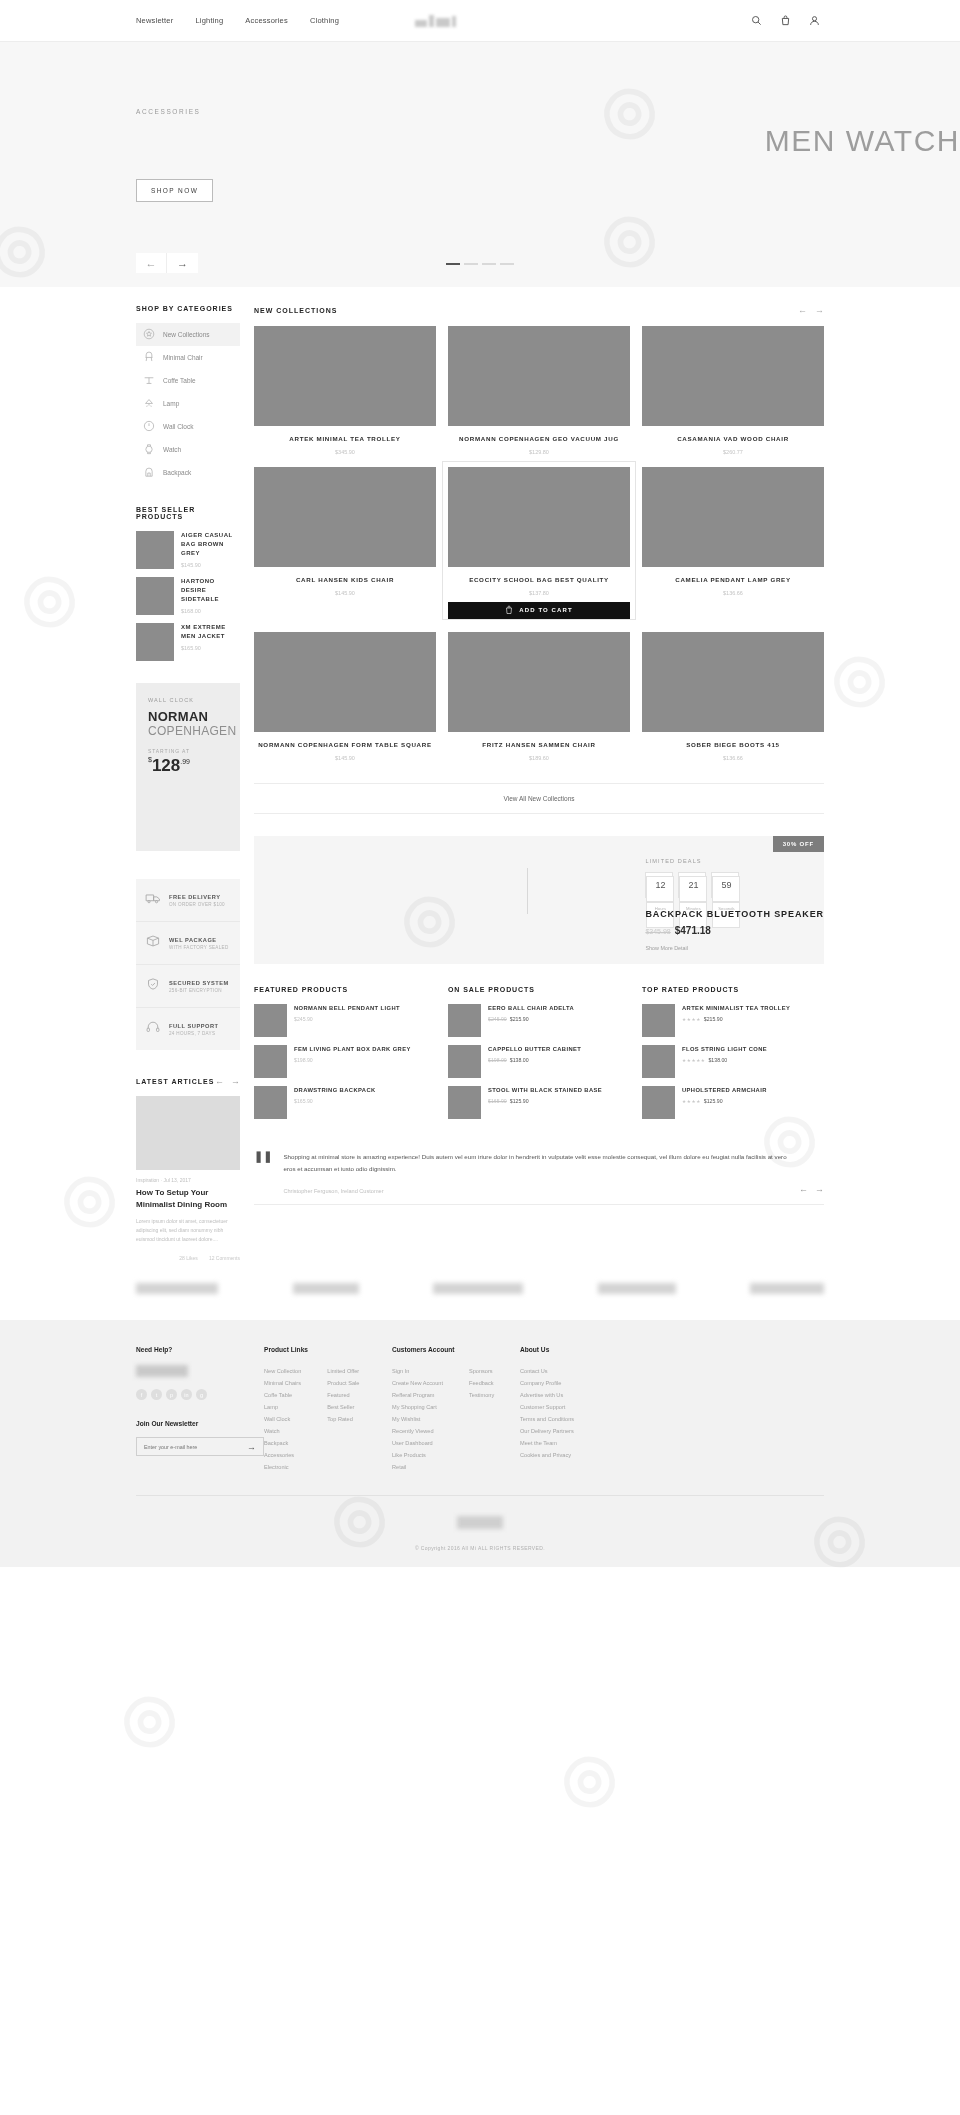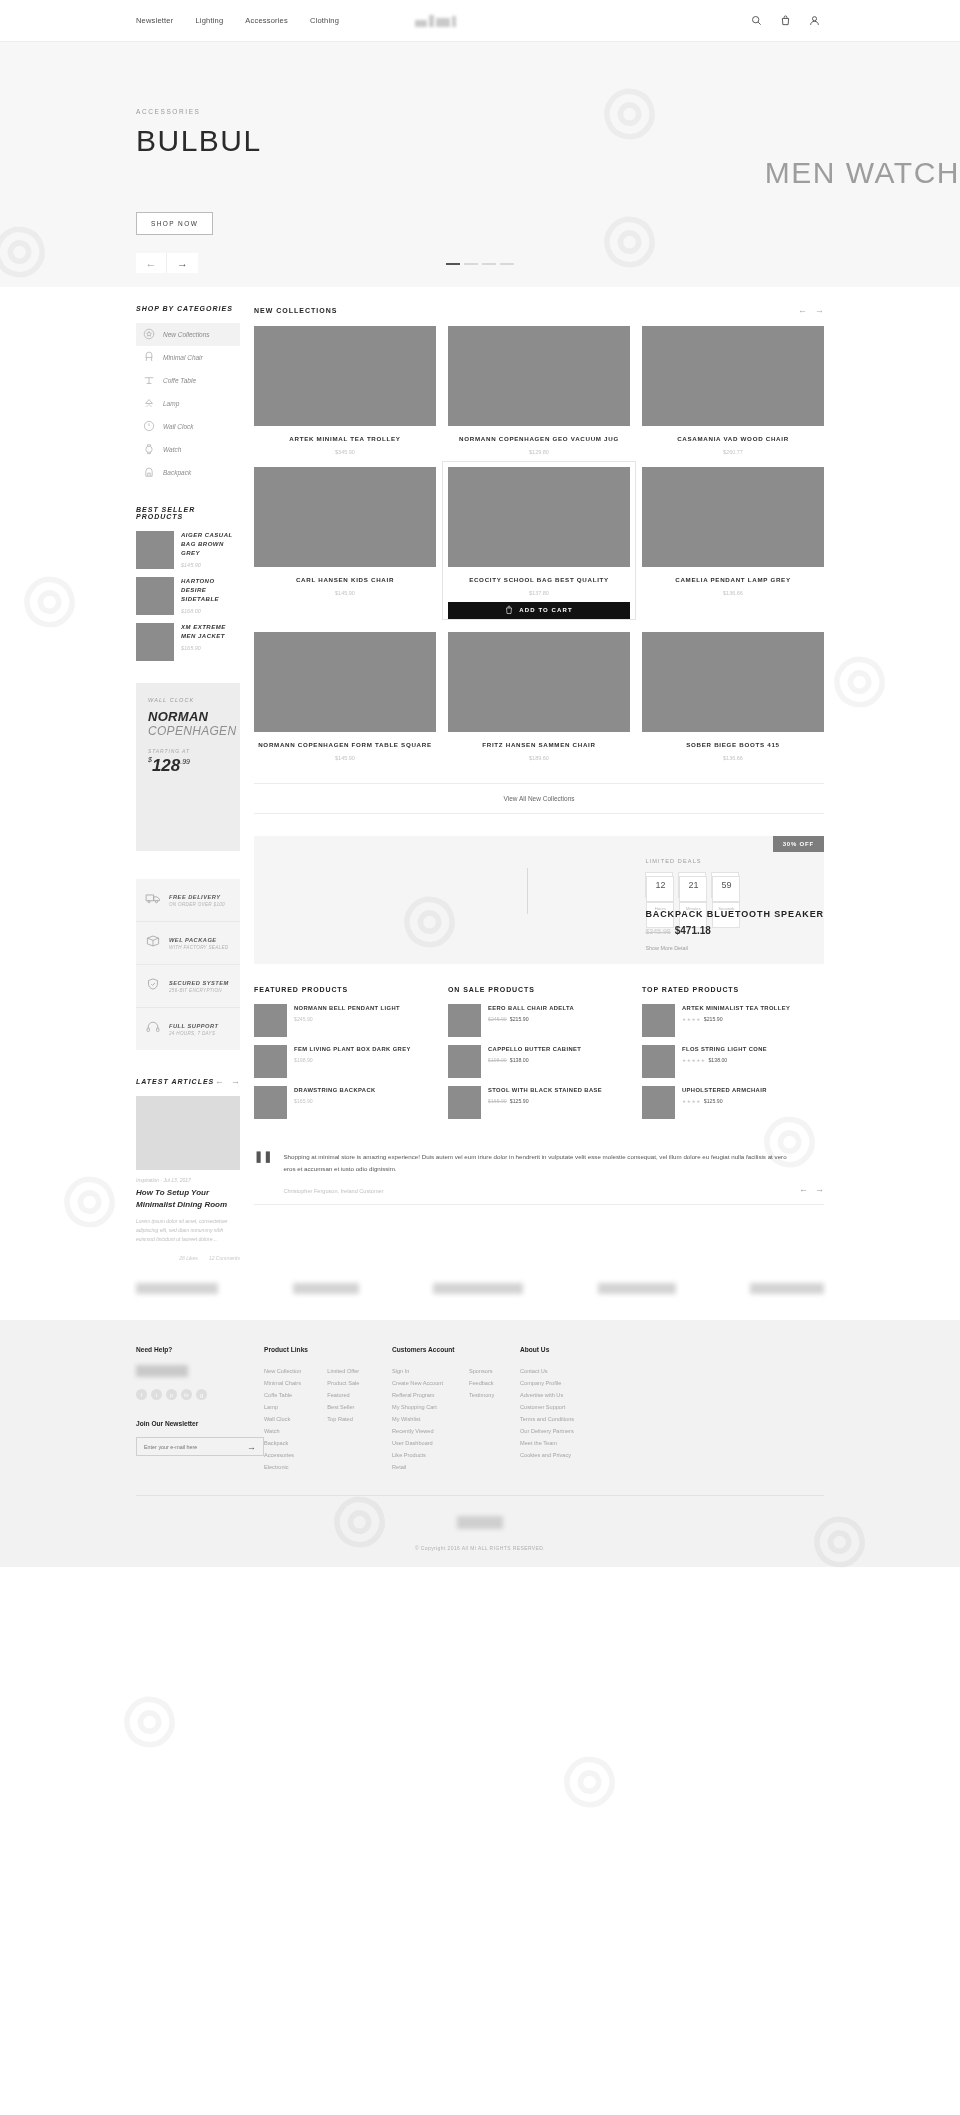--- a/index.html
+++ b/index.html
@@ -38,21 +38,21 @@
   .arrows div { width: 31px; height: 20px; display:flex; align-items:center; justify-content:center;
                 font-size: 11px; color: #9a9a9a; border-right: 1px solid #eee; }
   .arrows div:last-child { border-right: none; color: #555; }
   .dots { position: absolute; left: 50%; transform: translateX(-50%); bottom: 22px;
           display: flex; align-items: center; gap: 4px; }
   .dots i { width: 14px; height: 2px; background: #d9d9d9; display:block; }
   .dots i.on { background: #555; }
 
   
   .content { display: flex; padding: 18px 136px 0 136px; gap: 14px; position: relative; }
-  .sidebar { width: 104px; flex: 0 0 104px; font-style: italic; }
+  .sidebar { width: 104px; flex: 0 0 104px; }
   .main { flex: 1; }
 
   .sec-title { font-size: 7px; font-weight: 700; letter-spacing: 1px; color: #222; margin-bottom: 11px; }
 
   
   .cat { display: flex; align-items: center; gap: 8px; height: 23px; padding-left: 7px; }
   .cat.active { background: #f2f2f2; }
   .cat span.lbl { font-size: 6.5px; color: #8a8a8a; }
   .cat .ic { width: 12px; height: 12px; stroke: #b5b5b5; fill: none; stroke-width: 1.1; }
 
@@ -224,21 +224,20 @@
             <path d="M2.4 14.4c0-3.2 2.5-5.2 5.6-5.2s5.6 2 5.6 5.2"></path>
           </svg>
       </span>
     </div>
   </div>
 
   <div class="hero">
     <div class="wm" style="left:600px; top:30px;">◎</div>
     <div class="hero-inner">
       <div class="eyebrow">ACCESSORIES</div>
-      <div class="h1">BULBUL</div>
       <div class="h1 light">MEN WATCH</div>
       <div class="shop-now">SHOP NOW</div>
     </div>
     <div class="arrows">
       <div>←</div>
       <div>→</div>
     </div>
     <div class="dots">
       <i class="on"></i>
       <i></i>

